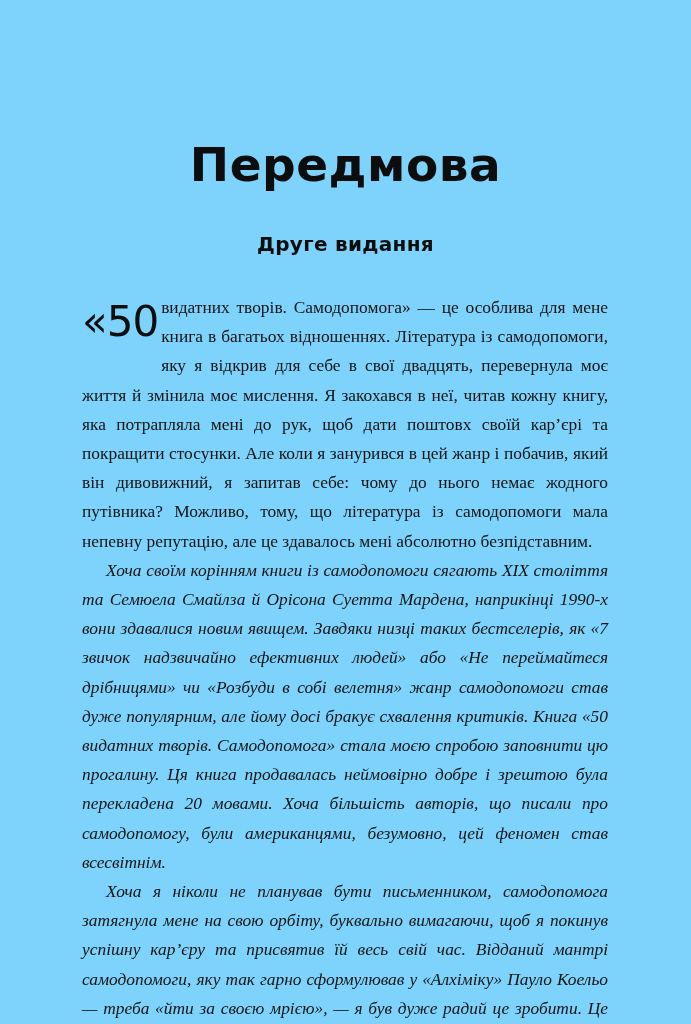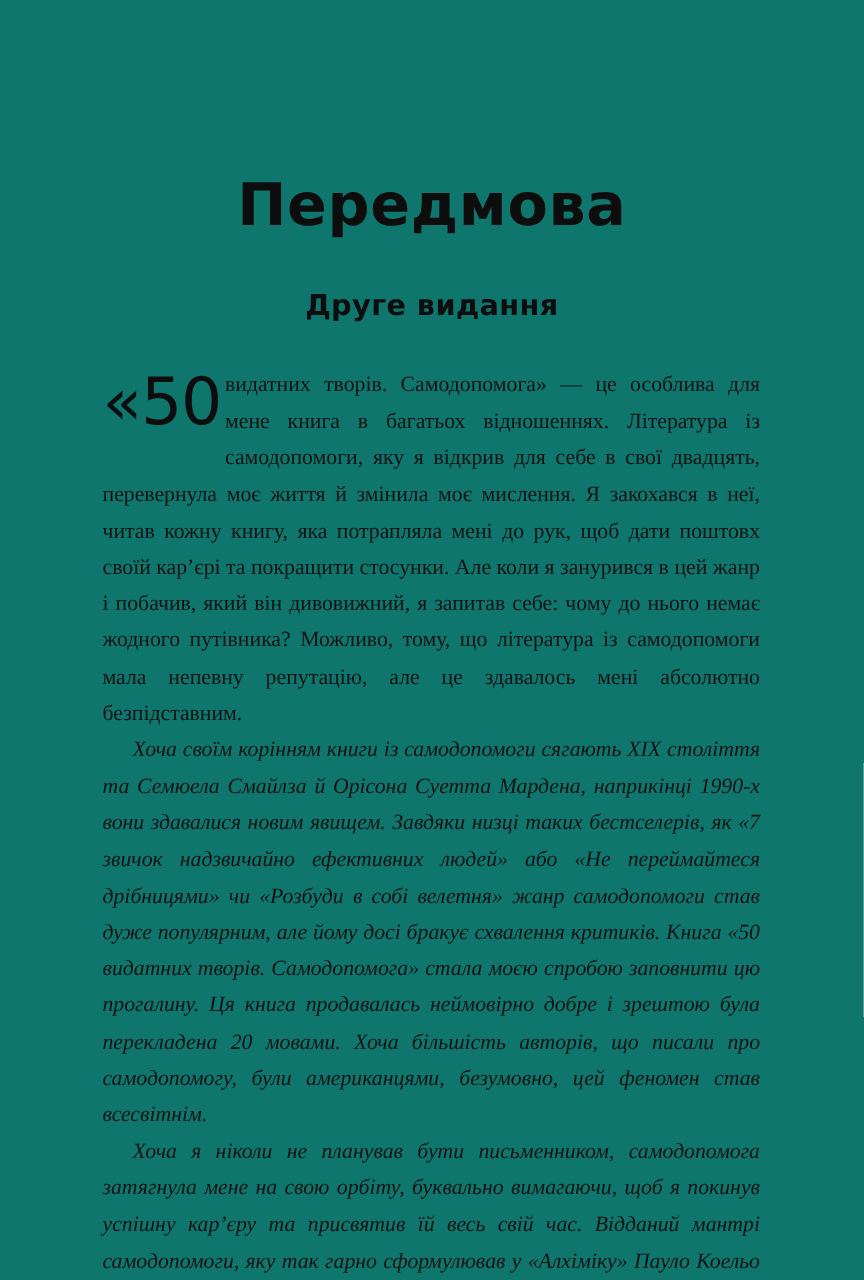--- a/index.html
+++ b/index.html
@@ -14,21 +14,21 @@
     background: #ffffff;
     font-family: "Liberation Serif", "DejaVu Serif", serif;
     color: #1a1a1a;
     overflow: hidden;
   }
 
   .page {
     position: relative;
     width: 691px;
     height: 1024px;
-    background: #0f766e;
+    background: #7dd3fc;
     box-sizing: border-box;
   }
 
   
   .heading-block {
     position: absolute;
     left: 0;
     top: 140px;
     width: 691px;
     text-align: center;
@@ -41,21 +41,21 @@
     line-height: 1.05;
     letter-spacing: 0.5px;
     color: #0d0d0d;
     margin: 0;
     padding: 0;
   }
 
   .chapter-subtitle {
     font-family: "DejaVu Sans", "Liberation Sans", sans-serif;
     font-weight: 700;
-    font-size: 23px;
+    font-size: 20px;
     line-height: 1.1;
     letter-spacing: 0.3px;
     color: #0d0d0d;
     margin: 0;
     padding: 0;
     margin-top: 44px;
   }
 
   
   .body-block {
@@ -83,21 +83,21 @@
 
   
   .para-first {
     text-indent: 0;
   }
 
   .dropcap {
     float: left;
     font-family: "DejaVu Sans", "Liberation Sans", sans-serif;
     font-weight: 400;
-    font-size: 52px;
+    font-size: 42px;
     line-height: 56px;
     letter-spacing: -1px;
     color: #0d0d0d;
     margin: 1px 3px 0 0;
     padding: 0;
     height: 58px;
   }
 </style>
 </head>
 <body>

